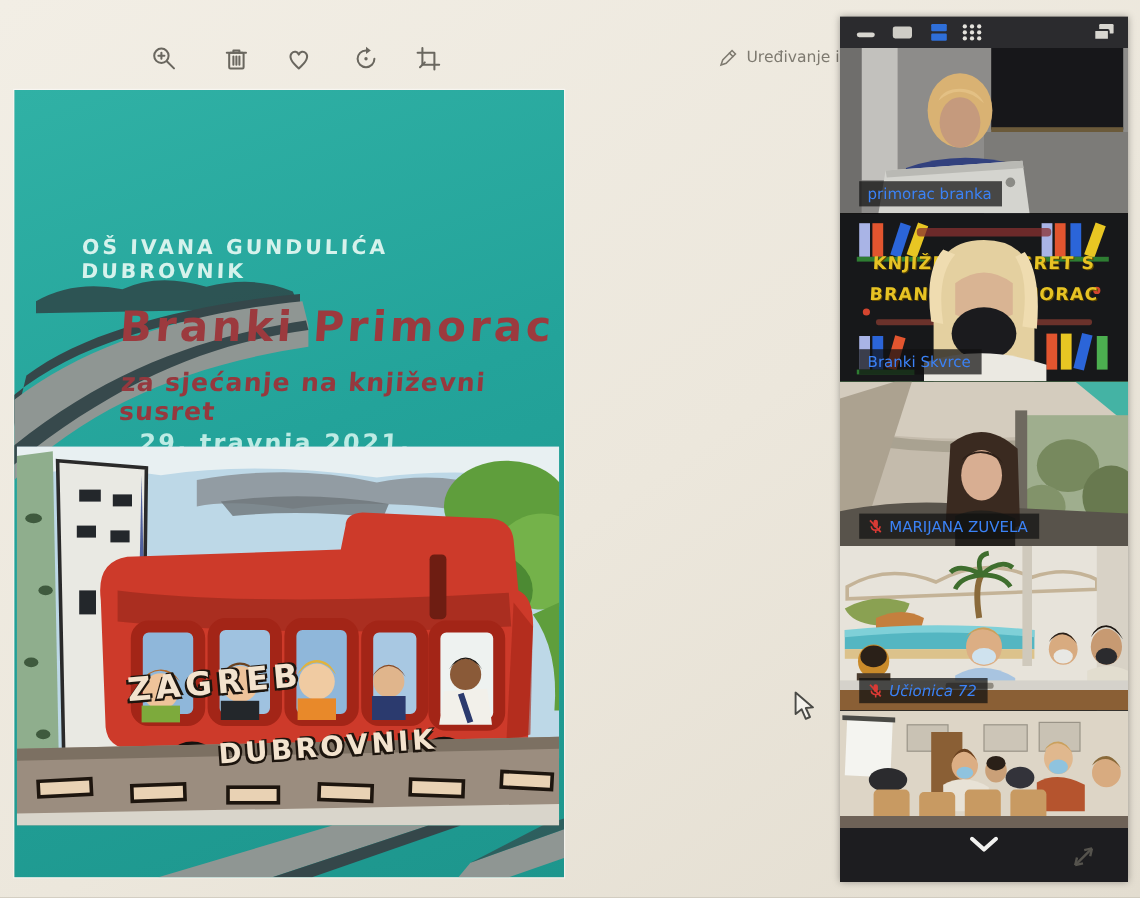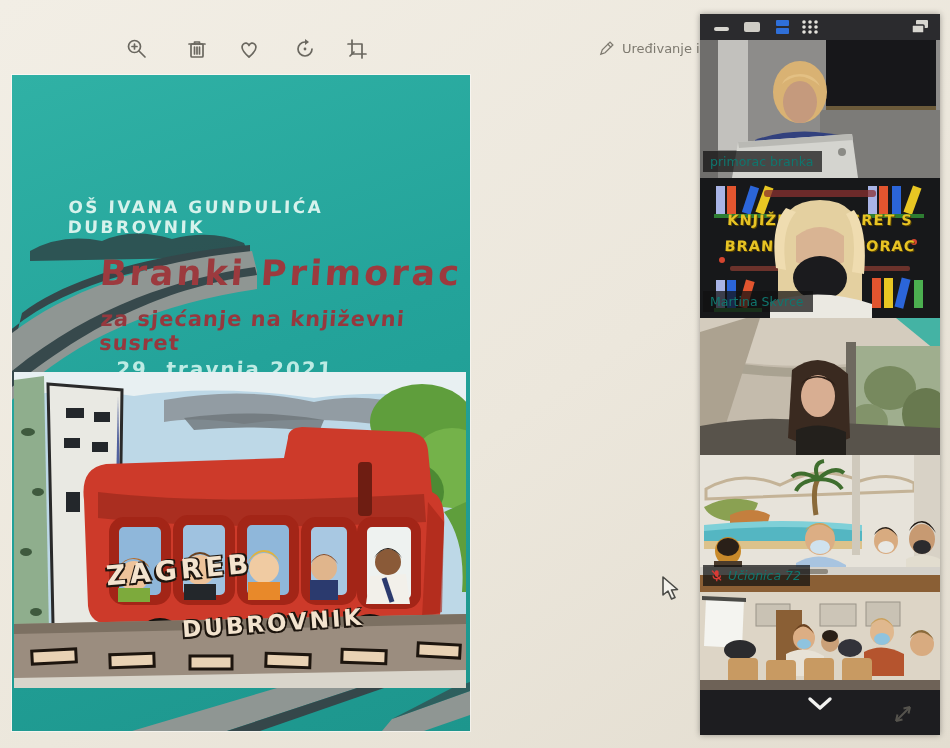--- a/index.html
+++ b/index.html
@@ -29,22 +29,22 @@
     letter-spacing:4px;transform:rotate(-5deg);text-shadow:-2px 2px 0 #1d150e,2px -1px 0 #1d150e,1px 2px 0 #1d150e;}
   .bus-sign-bottom{position:absolute;left:168px;top:238px;color:#f3e3ce;font-size:23px;font-weight:bold;
     letter-spacing:3px;transform:rotate(-4deg);text-shadow:-2px 2px 0 #1d150e,2px -1px 0 #1d150e,1px 2px 0 #1d150e;}
   
   .vpanel{position:absolute;left:700px;top:14px;width:240px;height:721px;background:#141416;
     box-shadow:0 0 6px rgba(0,0,0,.35);}
   .vheader{position:absolute;left:0;top:0;width:240px;height:26px;background:#2b2b2e;
     display:flex;align-items:center;}
   .tile{position:absolute;left:0;width:240px;overflow:hidden;background:#000;}
   .tile svg.scene{position:absolute;left:0;top:0;width:100%;height:100%;}
-  .tile-label{position:absolute;left:3px;bottom:6px;display:flex;align-items:center;gap:5px;
-    background:rgba(16,16,16,.72);color:#0f766e;font-size:12.5px;padding:3px 9px 3px 7px;max-width:210px;white-space:nowrap;}
+  .tile-label{position:absolute;left:16px;bottom:6px;display:flex;align-items:center;gap:5px;
+    background:rgba(16,16,16,.72);color:#3b82f6;font-size:12.5px;padding:3px 9px 3px 7px;max-width:210px;white-space:nowrap;}
   .vbg-line{position:absolute;width:100%;text-align:center;color:#e7c324;font-weight:bold;
     font-size:14.5px;letter-spacing:1px;text-shadow:1px 1px 0 #5d4700;transform:skewX(-3deg);}
   .chevron-bar{position:absolute;left:0;bottom:0;width:240px;height:45px;background:#1d1d20;
     display:flex;justify-content:center;padding-top:6px;box-sizing:border-box;}
   
   .cursor{position:absolute;left:660px;top:576px;}
   .resize-cursor{position:absolute;left:891px;top:702px;}
 </style>
 </head>
 <body>
@@ -300,21 +300,21 @@
       <div class="vbg-line" style="top:60px;">BRANKOM PRIMORAC</div>
       <svg class="scene" viewBox="0 0 240 140" preserveAspectRatio="none" style="pointer-events:none;">
         <path d="M78 140 L78 64 Q80 22 120 22 Q160 22 162 66 L162 140 Z" fill="#e4d0a0"></path>
         <path d="M96 58 Q120 40 144 58 L144 84 Q120 96 96 84 Z" fill="#d9b493"></path>
         <ellipse cx="120" cy="100" rx="27" ry="22" fill="#1b1b1e"></ellipse>
         <path d="M70 124 Q120 108 172 126 L172 140 L70 140 Z" fill="#ebe9e2"></path>
         <path d="M86 30 Q70 48 76 90 L86 92 Q80 52 96 34 Z" fill="#efdcb0"></path>
         <path d="M154 32 Q168 52 164 96 L152 94 Q158 54 146 36 Z" fill="#efdcb0"></path>
       </svg>
       <div class="tile-label">
-        <span>Martina Skvrce</span>
+        <span>Branki Skvrce</span>
       </div>
     </div>
 
     <div class="tile" style="top:304px;height:137px;">
       <svg class="scene" viewBox="0 0 240 137" preserveAspectRatio="none">
         <rect width="240" height="137" fill="#c4bbac"></rect>
         <path d="M0 0 H240 V34 Q120 58 0 40 Z" fill="#d4ccbe"></path>
         <path d="M0 40 Q120 62 240 36 L240 46 Q120 70 0 50 Z" fill="#97917f" opacity="0.6"></path>
         <polygon points="0,14 46,0 60,0 16,137 0,137" fill="#aca290"></polygon>
         <polygon points="196,0 240,0 240,36" fill="#44b3a4"></polygon>
@@ -322,20 +322,29 @@
         <ellipse cx="190" cy="70" rx="26" ry="22" fill="#77895e"></ellipse>
         <ellipse cx="226" cy="96" rx="24" ry="26" fill="#68794f"></ellipse>
         <ellipse cx="168" cy="104" rx="20" ry="18" fill="#82936a"></ellipse>
         <rect x="146" y="24" width="10" height="113" fill="#6e695f"></rect>
         <path d="M0 108 Q60 96 120 104 L240 110 L240 137 L0 137 Z" fill="#58534b"></path>
         <path d="M92 52 Q120 30 148 56 L150 120 Q118 134 88 120 Z" fill="#3a2a20"></path>
         <ellipse cx="118" cy="78" rx="17" ry="21" fill="#d8ae92"></ellipse>
         <path d="M101 66 Q118 52 136 68 Q130 58 118 58 Q106 58 101 66 Z" fill="#2e2018"></path>
         <path d="M96 112 Q120 102 146 114 L146 137 L96 137 Z" fill="#23201c"></path>
       </svg>
+      <div class="tile-label">
+        <svg width="13" height="13" viewBox="0 0 16 16">
+          <rect x="6" y="1.5" width="4.6" height="8" rx="2.3" fill="#d93a35"></rect>
+          <path d="M3.8 8 Q3.8 12 8.3 12 Q12.8 12 12.8 8" stroke="#d93a35" stroke-width="1.6" fill="none"></path>
+          <line x1="8.3" y1="12" x2="8.3" y2="15" stroke="#d93a35" stroke-width="1.6"></line>
+          <line x1="2.5" y1="2" x2="13.5" y2="14" stroke="#d93a35" stroke-width="1.8"></line>
+        </svg>
+        <span>MARIJANA ZUVELA</span>
+      </div>
     </div>
 
     <div class="tile" style="top:441px;height:137px;font-style:italic;">
       <svg class="scene" viewBox="0 0 240 137" preserveAspectRatio="none">
         <rect width="240" height="137" fill="#e7e3da"></rect>
 
         <path d="M6 34 Q40 14 80 30 Q120 8 160 26 Q190 16 214 28 L214 36 L6 44 Z" fill="none" stroke="#c4b397" stroke-width="3"></path>
         <path d="M4 52 Q30 38 58 48 Q54 64 30 66 Q10 64 4 52 Z" fill="#8aa152"></path>
         <path d="M30 60 Q52 50 70 60 L66 74 Q44 78 30 70 Z" fill="#c47f3e"></path>
         <rect x="4" y="70" width="158" height="16" fill="#54b6c2"></rect>

